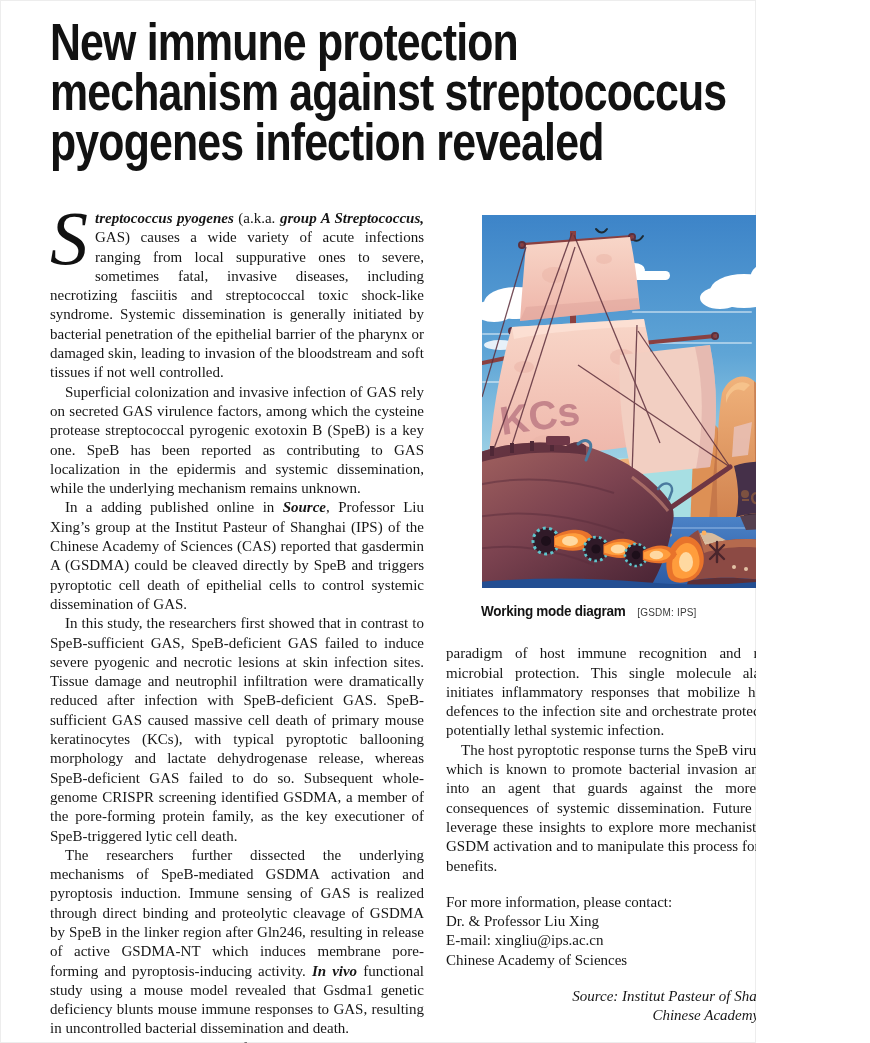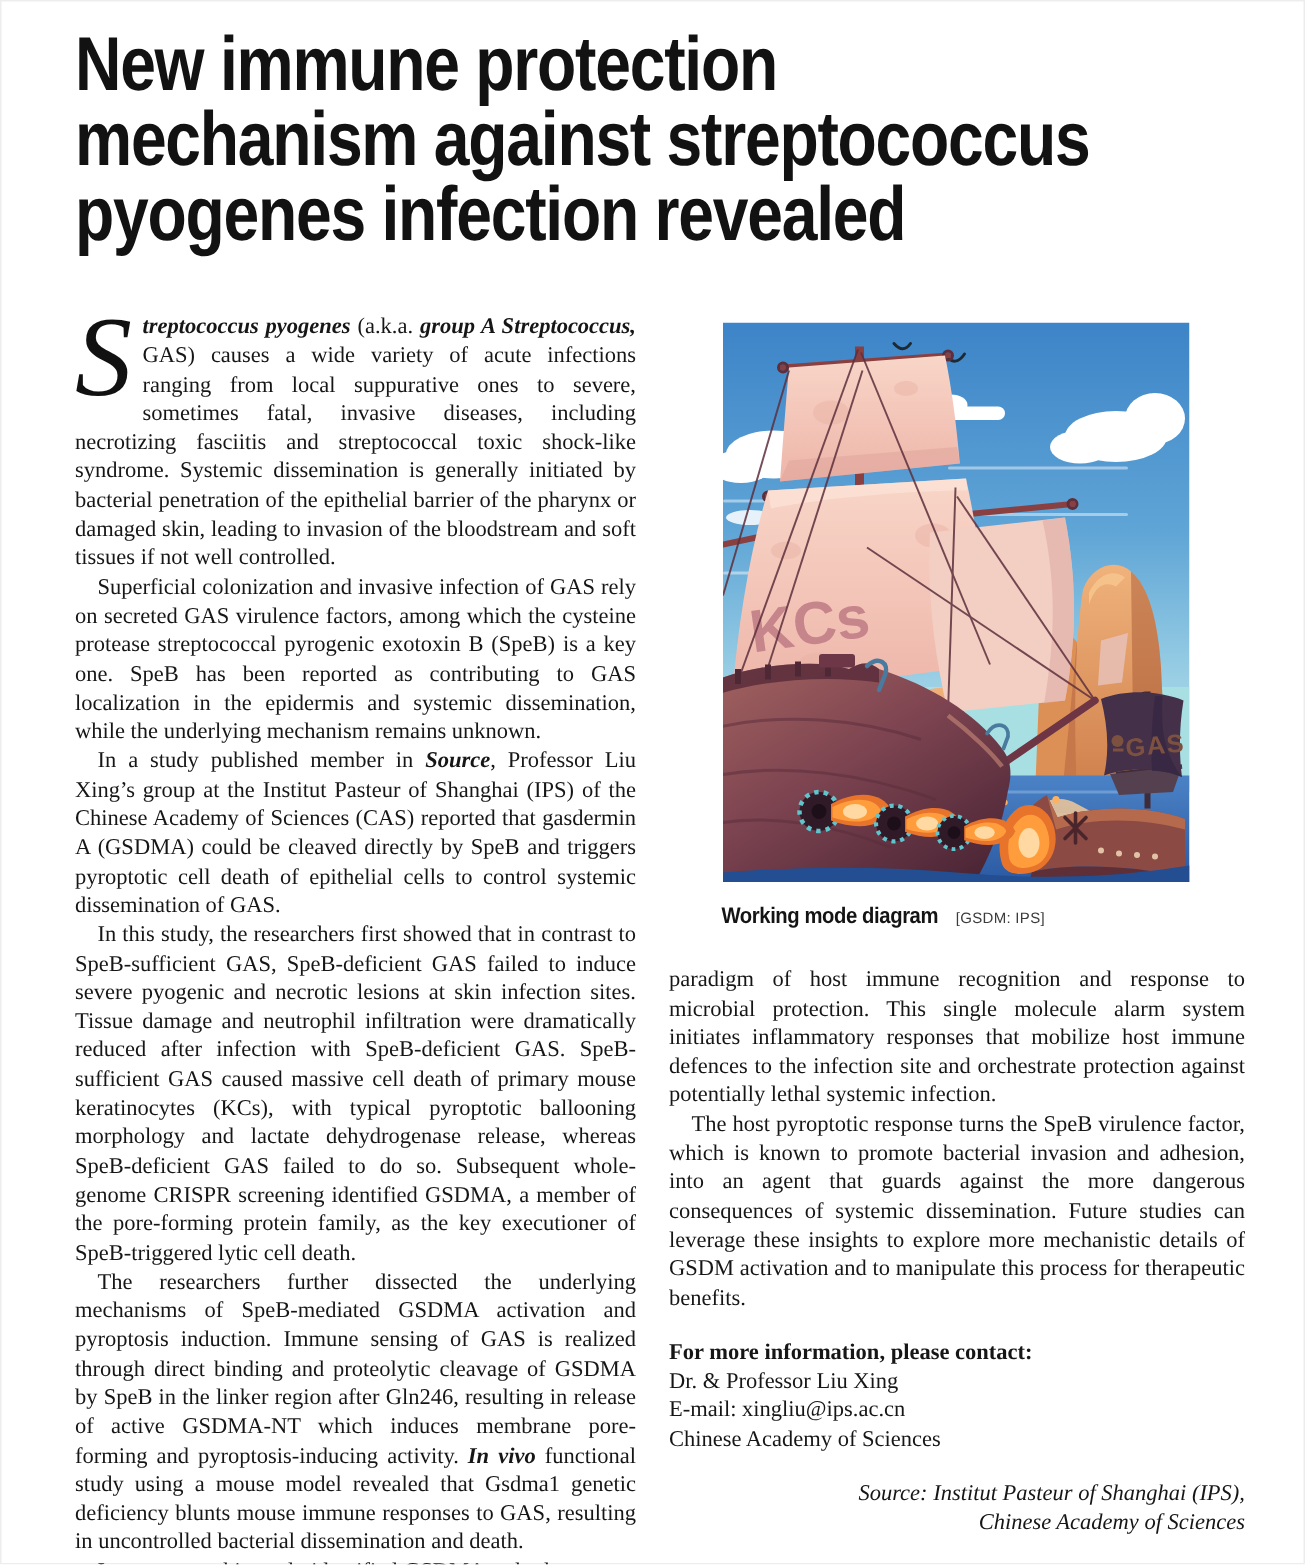--- a/index.html
+++ b/index.html
@@ -1,17 +1,17 @@
 <!DOCTYPE html>
 <html lang="en"><head>
 <meta charset="utf-8">
 <style>
   html,body{margin:0;padding:0;background:#ffffff;}
   .page{
-    position:relative;width:870px;height:1043px;background:#fff;overflow:hidden;
+    position:relative;width:756px;height:1043px;background:#fff;overflow:hidden;
     box-shadow:inset 0 0 0 1px #ededed;
     font-family:"Liberation Serif", serif;color:#161616;
   }
   
   .title{
     position:absolute;left:50px;top:18px;margin:0;
     font-family:"Liberation Sans", sans-serif;font-weight:700;
     font-size:51px;line-height:50px;letter-spacing:-1px;color:#121212;
     transform:scaleX(.84);transform-origin:0 0;white-space:nowrap;
   }
@@ -32,38 +32,38 @@
   .figure svg{display:block;}
   .caption{display:block;margin:13px 0 0 35px;white-space:nowrap;}
   .caption-title{
     display:inline-block;font-family:"Liberation Sans", sans-serif;font-weight:700;
     font-size:15px;letter-spacing:-.3px;transform:scaleX(.9);transform-origin:0 70%;color:#141414;
   }
   .caption-credit{font-family:"Liberation Sans", sans-serif;font-size:10px;color:#3c3c3c;letter-spacing:.2px;margin-left:-8px;}
   .right-text{margin-top:22px;}
   
   .contact{margin-top:17px;}
-  .contact-heading{font-weight:700;}
+  .contact-heading{font-weight:400;}
   .source{margin-top:17px;text-align:right;font-style:italic;}
 </style>
 </head>
 <body>
 
 <div class="page">
 
   <h1 class="title">
     <div>New immune protection</div>
     <div>mechanism against streptococcus</div>
     <div>pyogenes infection revealed</div>
   </h1>
 
   <div class="col col-left">
       <p class="body-para no-indent"><span class="dropcap">S</span><i>treptococcus pyogenes</i><span> (a.k.a. </span><i>group A Streptococcus,</i><span> GAS) causes a wide variety of acute infections ranging from local suppurative ones to severe, sometimes fatal, invasive diseases, including necrotizing fasciitis and streptococcal toxic shock-like syndrome. Systemic dissemination is generally initiated by bacterial penetration of the epithelial barrier of the pharynx or damaged skin, leading to invasion of the bloodstream and soft tissues if not well controlled.</span></p>
       <p class="body-para"><span>Superficial colonization and invasive infection of GAS rely on secreted GAS virulence factors, among which the cysteine protease streptococcal pyrogenic exotoxin B (SpeB) is a key one. SpeB has been reported as contributing to GAS localization in the epidermis and systemic dissemination, while the underlying mechanism remains unknown.</span></p>
-      <p class="body-para"><span>In a study published member in </span><i>Source</i><span>, Professor Liu Xing’s group at the Institut Pasteur of Shanghai (IPS) of the Chinese Academy of Sciences (CAS) reported that gasdermin A (GSDMA) could be cleaved directly by SpeB and triggers pyroptotic cell death of epithelial cells to control systemic dissemination of GAS.</span></p>
+      <p class="body-para"><span>In a adding published online in </span><i>Source</i><span>, Professor Liu Xing’s group at the Institut Pasteur of Shanghai (IPS) of the Chinese Academy of Sciences (CAS) reported that gasdermin A (GSDMA) could be cleaved directly by SpeB and triggers pyroptotic cell death of epithelial cells to control systemic dissemination of GAS.</span></p>
       <p class="body-para"><span>In this study, the researchers first showed that in contrast to SpeB-sufficient GAS, SpeB-deficient GAS failed to induce severe pyogenic and necrotic lesions at skin infection sites. Tissue damage and neutrophil infiltration were dramatically reduced after infection with SpeB-deficient GAS. SpeB-sufficient GAS caused massive cell death of primary mouse keratinocytes (KCs), with typical pyroptotic ballooning morphology and lactate dehydrogenase release, whereas SpeB-deficient GAS failed to do so. Subsequent whole-genome CRISPR screening identified GSDMA, a member of the pore-forming protein family, as the key executioner of SpeB-triggered lytic cell death.</span></p>
       <p class="body-para"><span>The researchers further dissected the underlying mechanisms of SpeB-mediated GSDMA activation and pyroptosis induction. Immune sensing of GAS is realized through direct binding and proteolytic cleavage of GSDMA by SpeB in the linker region after Gln246, resulting in release of active GSDMA-NT which induces membrane pore-forming and pyroptosis-inducing activity. </span><i>In vivo</i><span> functional study using a mouse model revealed that Gsdma1 genetic deficiency blunts mouse immune responses to GAS, resulting in uncontrolled bacterial dissemination and death.</span></p>
       <p class="body-para force-justify"><span>In summary, this study identified GSDMA as both a sensor for GAS SpeB and an effector for pyroptosis induction, adding a new</span></p>
     </div>
 
   <div class="col col-right">
 
     <figure class="figure">
       <svg width="311" height="373" viewBox="0 0 311 373">
         <defs>

